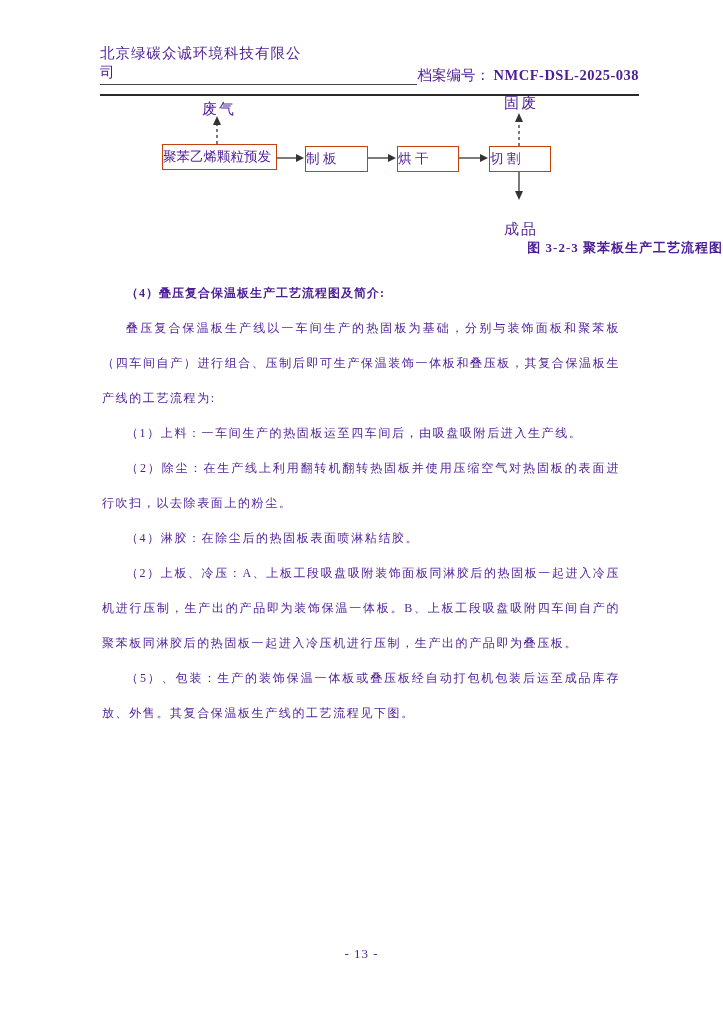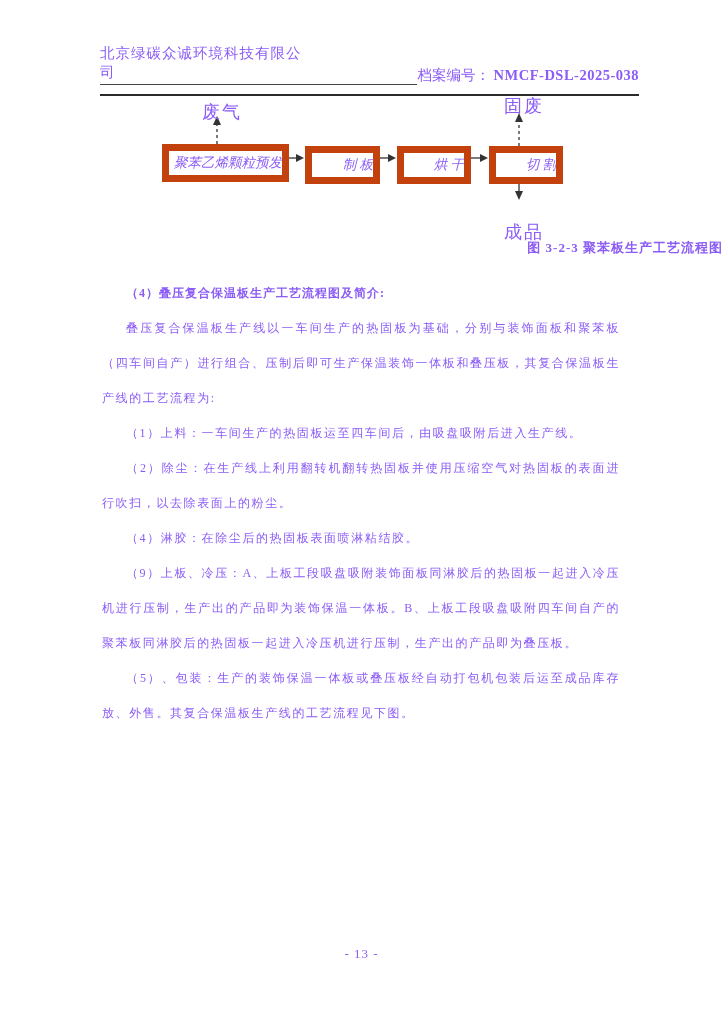--- a/index.html
+++ b/index.html
@@ -6,21 +6,21 @@
     margin: 0;
     padding: 0;
     background: #ffffff;
   }
   .page {
     position: relative;
     width: 723px;
     height: 1024px;
     background: #ffffff;
     font-family: "Liberation Serif", "DejaVu Serif", serif;
-    color: #8b5cf6;
+    color: #4c1d95;
     overflow: hidden;
   }
 
   
   .header {
     position: absolute;
     top: 44px;
     left: 100px;
     right: 84px;
     padding-bottom: 9px;
@@ -53,33 +53,32 @@
     width: 560px;
     height: 140px;
     font-size: 14px;
   }
   .diagram svg.arrows {
     position: absolute;
     left: 0; top: 0;
   }
   .flow-box {
     position: absolute;
-    border: 7px solid #c2410c;
+    border: 1px solid #c2410c;
     background: #fff;
-    text-align: right;
+    text-align: left;
     line-height: 23px;
     height: 24px;
     font-size: 13.5px;
     white-space: nowrap;
     overflow: hidden;
-    font-style: italic;
   }
   .flow-label {
     position: absolute;
-    font-size: 18px;
+    font-size: 15px;
     letter-spacing: 2px;
     white-space: nowrap;
   }
 
   
   .figure-caption {
     position: absolute;
     top: 239px;
     left: 0;
     width: 100%;
@@ -176,19 +175,19 @@
   </div>
 
   <div class="figure-caption">图 3-2-3 聚苯板生产工艺流程图</div>
 
   <div class="body-text">
     <p class="heading">（4）叠压复合保温板生产工艺流程图及简介:</p>
     <p>叠压复合保温板生产线以一车间生产的热固板为基础，分别与装饰面板和聚苯板（四车间自产）进行组合、压制后即可生产保温装饰一体板和叠压板，其复合保温板生产线的工艺流程为:</p>
     <p>（1）上料：一车间生产的热固板运至四车间后，由吸盘吸附后进入生产线。</p>
     <p>（2）除尘：在生产线上利用翻转机翻转热固板并使用压缩空气对热固板的表面进行吹扫，以去除表面上的粉尘。</p>
     <p>（4）淋胶：在除尘后的热固板表面喷淋粘结胶。</p>
-    <p>（9）上板、冷压：A、上板工段吸盘吸附装饰面板同淋胶后的热固板一起进入冷压机进行压制，生产出的产品即为装饰保温一体板。B、上板工段吸盘吸附四车间自产的聚苯板同淋胶后的热固板一起进入冷压机进行压制，生产出的产品即为叠压板。</p>
+    <p>（2）上板、冷压：A、上板工段吸盘吸附装饰面板同淋胶后的热固板一起进入冷压机进行压制，生产出的产品即为装饰保温一体板。B、上板工段吸盘吸附四车间自产的聚苯板同淋胶后的热固板一起进入冷压机进行压制，生产出的产品即为叠压板。</p>
     <p>（5）、包装：生产的装饰保温一体板或叠压板经自动打包机包装后运至成品库存放、外售。其复合保温板生产线的工艺流程见下图。</p>
   </div>
 
   <div class="footer">- 13 -</div>
 
 </div>
 
 </body></html>

